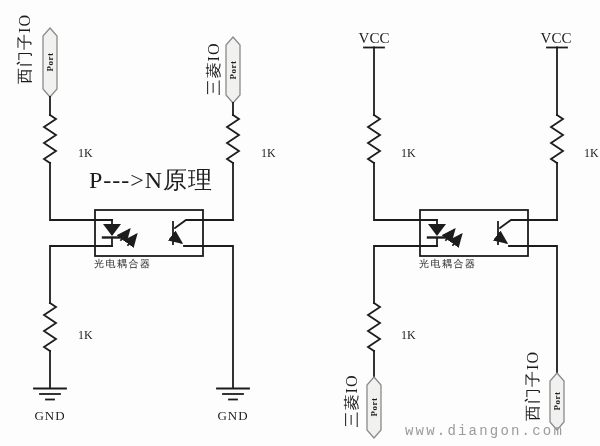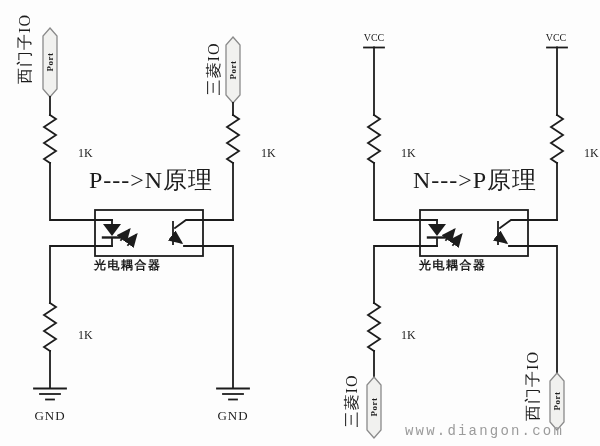--- a/index.html
+++ b/index.html
@@ -8,24 +8,24 @@
   svg{position:absolute;left:0;top:0;}
   .w{stroke:#1c1c1c;stroke-width:1.8;fill:none;stroke-linejoin:miter;stroke-linecap:square;}
   .thick{stroke-width:2.4;}
   .portshape{fill:#f1f1ef;stroke:#8a8a8a;stroke-width:1.3;}
   .lbl{position:absolute;color:#1c1c1c;white-space:nowrap;line-height:1;}
   .ctr{transform:translate(-50%,-50%);}
   .rot{transform:translate(-50%,-50%) rotate(-90deg);}
   .cjk{font-size:16px;letter-spacing:1px;}
   .porttxt{font-size:9px;font-weight:bold;letter-spacing:.5px;}
   .res{font-size:12px;margin-left:20px;}
-  .pwr{font-size:10px;text-align:right;}
+  .pwr{font-size:15px;text-align:right;}
   .gnd{font-size:13px;letter-spacing:1px;margin-top:6px;}
   .title{font-size:24px;letter-spacing:1px;font-family:Liberation Serif, serif;}
-  .coupler{font-size:12px;letter-spacing:1.5px;font-weight:bold;}
+  .coupler{font-size:10px;letter-spacing:1.5px;}
   .mark{position:absolute;font-family:"Liberation Mono","DejaVu Sans Mono",monospace;
         font-size:14px;letter-spacing:2.2px;color:#9b9b9b;}
 </style>
 </head>
 <body>
 
 <div id="stage">
 
   <svg width="600" height="446" viewBox="0 0 600 446">
     <defs>
@@ -134,21 +134,20 @@
   <div class="lbl ctr title" style="left:151px;top:180px;">P---&gt;N原理</div>
   <div class="lbl coupler" style="left:94px;top:259px;">光电耦合器</div>
   <div class="lbl ctr gnd" style="left:50px;top:409px;">GND</div>
   <div class="lbl ctr gnd" style="left:233px;top:409px;">GND</div>
 
   <div class="lbl ctr pwr" style="left:374px;top:38px;">VCC</div>
   <div class="lbl ctr pwr" style="left:556px;top:38px;">VCC</div>
   <div class="lbl res" style="left:381px;top:147px;">1K</div>
   <div class="lbl res" style="left:564px;top:147px;">1K</div>
   <div class="lbl res" style="left:381px;top:329px;">1K</div>
-  <div class="lbl ctr title" style="left:475px;top:180px;">N---&gt;P原理</div>
   <div class="lbl coupler" style="left:419px;top:259px;">光电耦合器</div>
   <div class="lbl rot cjk" style="left:352px;top:401px;">三菱IO</div>
   <div class="lbl rot cjk" style="left:533px;top:386px;">西门子IO</div>
   <div class="lbl rot porttxt" style="left:374px;top:407px;">Port</div>
   <div class="lbl rot porttxt" style="left:557px;top:401px;">Port</div>
 
   <div class="mark" style="left:405px;top:423px;">www.diangon.com</div>
 </div>
 
 </body></html>

